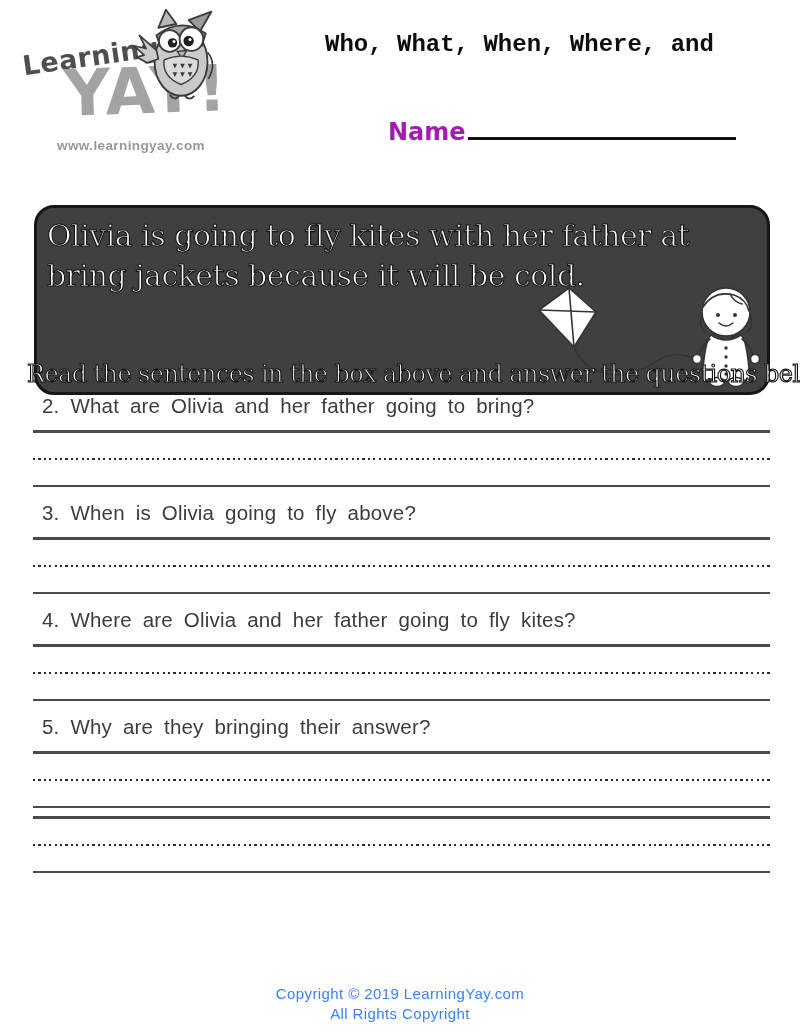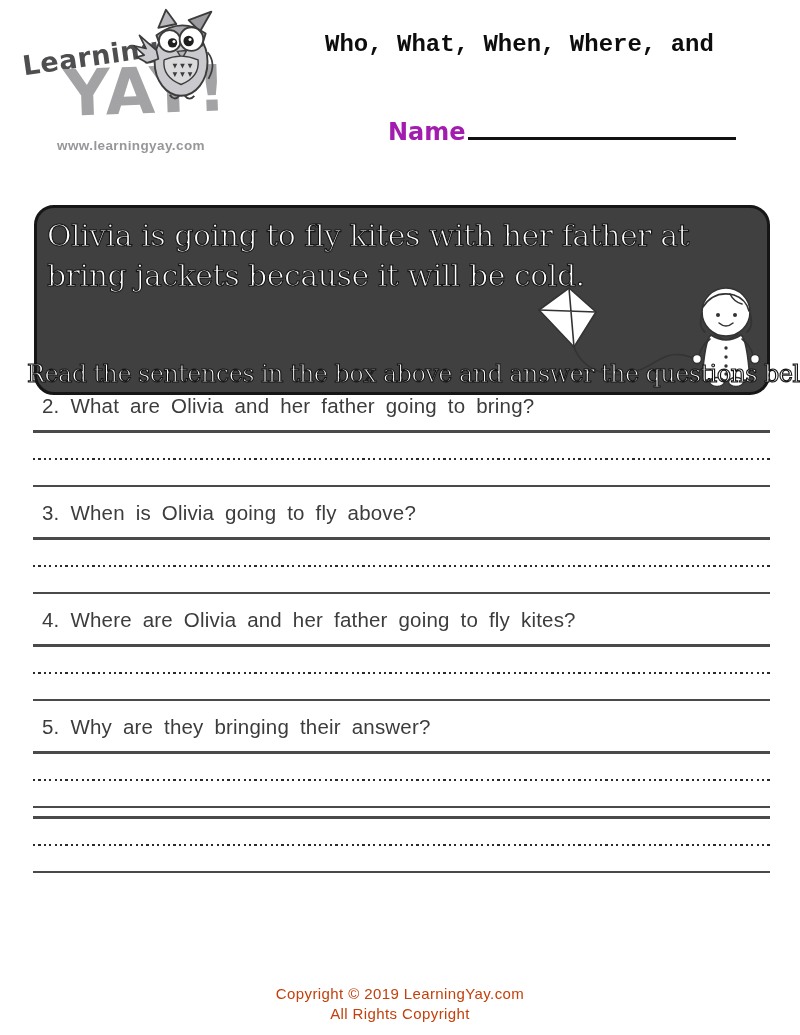--- a/index.html
+++ b/index.html
@@ -70,21 +70,21 @@
   .wline.solid { height:2.5px; background:#4a4a4a; }
   .wline.dotted {
     height:2px; margin:25px 0;
     background-image:repeating-linear-gradient(to right,#2a2a2a 0 2.2px, transparent 2.2px 5.4px);
   }
   .answer-set.extra { margin-top:8px; }
 
   
   .footer {
     position:absolute; left:0; top:984px; width:800px; text-align:center;
-    font-size:15px; color:#c2410c; line-height:20px; letter-spacing:0.4px;
+    font-size:15px; color:#3b82f6; line-height:20px; letter-spacing:0.4px;
   }
 </style>
 </head>
 <body>
 
 <div id="page">
 
   <div class="logo">
     <div class="brand-top">Learning,</div>
     <div class="brand-main">YAY!</div>

